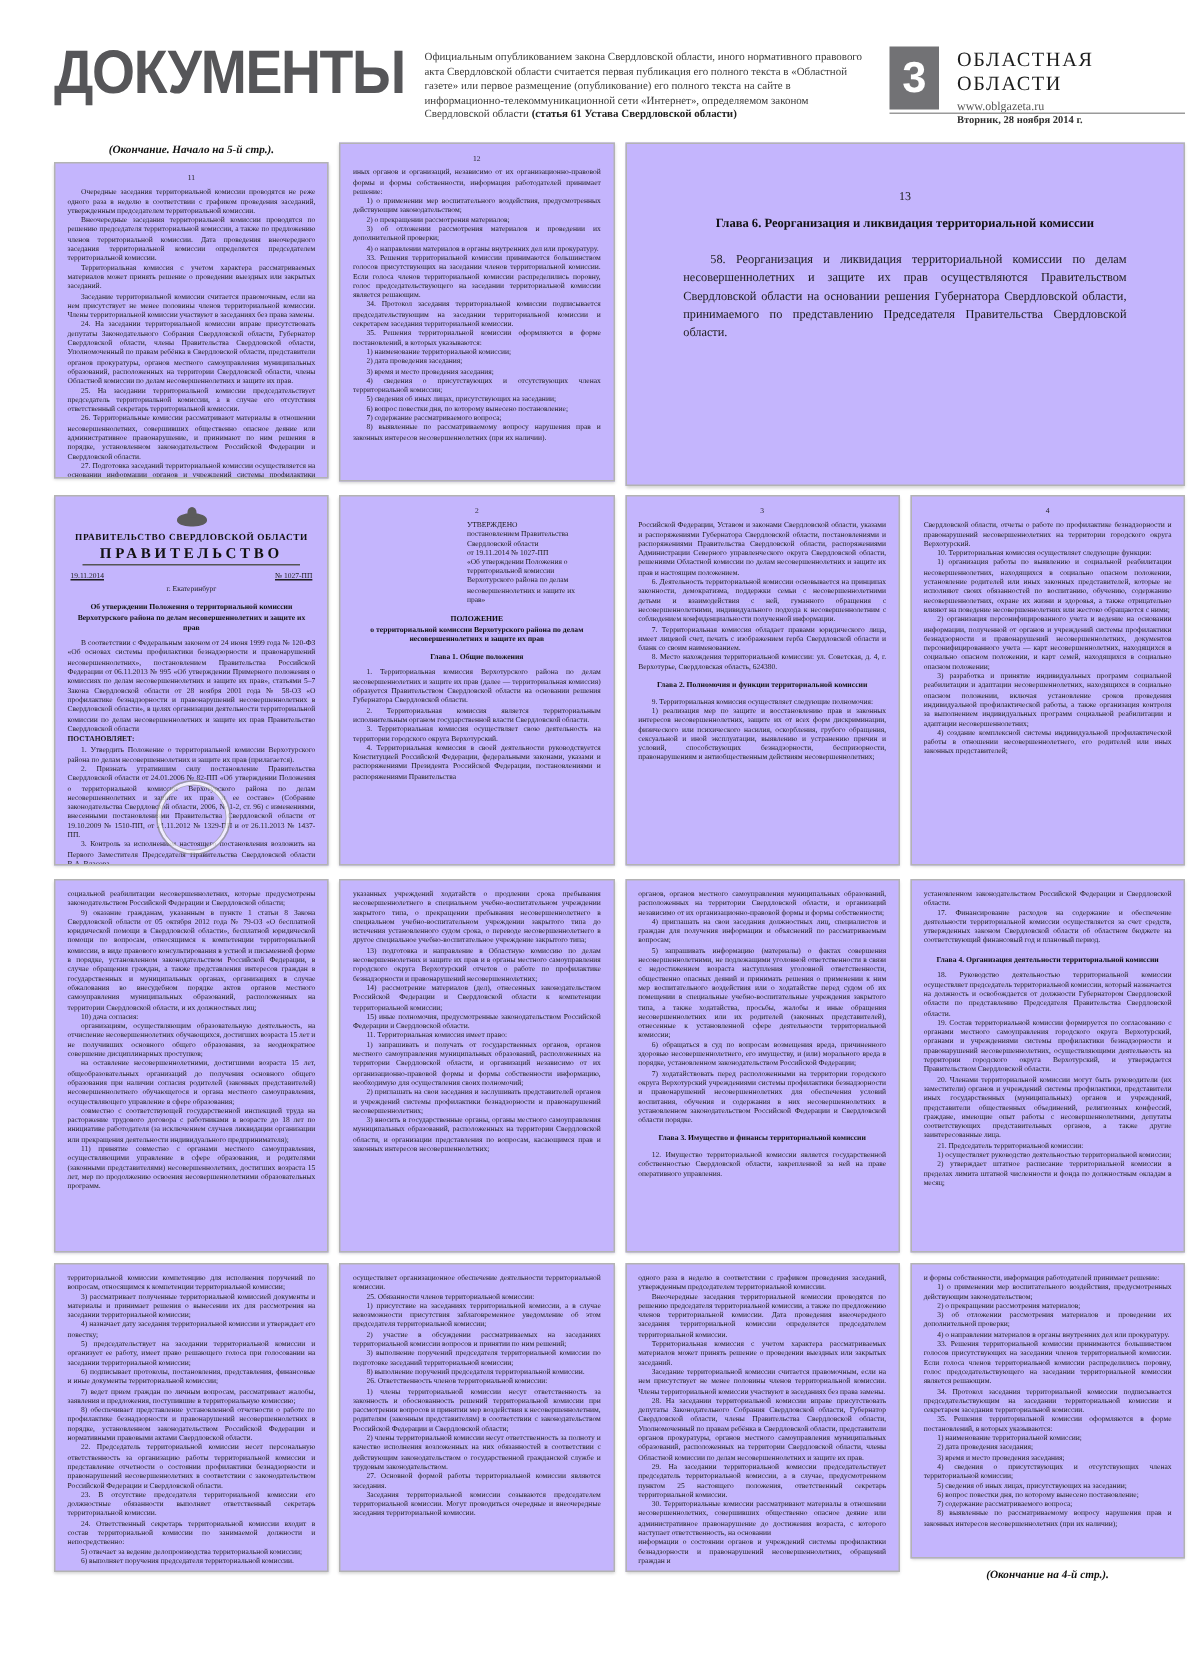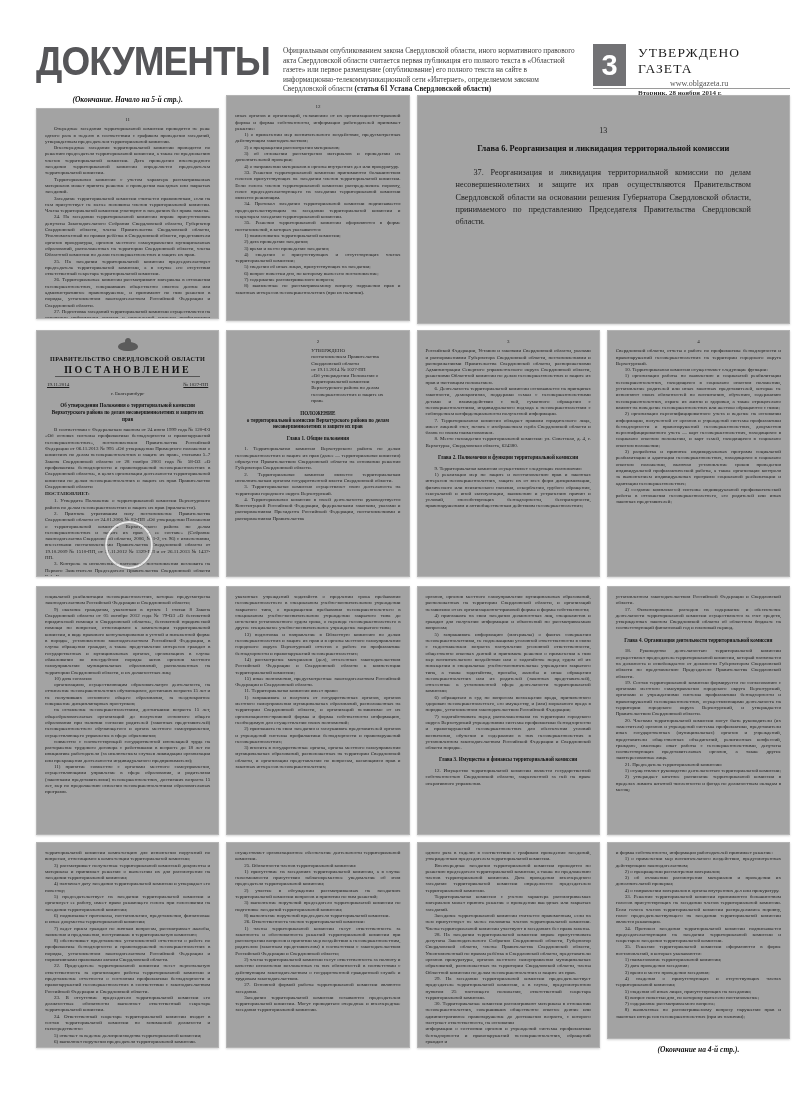--- a/index.html
+++ b/index.html
@@ -1,31 +1,31 @@
 <!DOCTYPE html>
 <html><head>
 <meta charset="utf-8">
 <style>
   html,body{margin:0;padding:0;}
   body{width:800px;height:1108px;position:relative;background:#ffffff;font-family:"Liberation Serif",serif;overflow:hidden;}
   
-  .header{position:absolute;left:36px;top:40px;width:754px;height:52px;}
+  .header{position:absolute;left:36px;top:27px;width:754px;height:52px;}
   .masthead{position:absolute;left:0;top:0;font-family:"Liberation Sans",sans-serif;font-weight:bold;font-size:41px;line-height:42px;color:#565659;letter-spacing:-1px;transform:scaleX(.9);transform-origin:left top;}
   .pubnote{position:absolute;left:247px;top:6px;width:296px;font-size:7.3px;line-height:9.6px;color:#3b3b3b;text-align:left;}
   .pubnote b{color:#222;}
   .pagebox{position:absolute;left:557px;top:4px;width:33px;height:42px;background:#727275;color:#fff;display:flex;align-items:center;justify-content:center;font-family:"Liberation Sans",sans-serif;font-size:29px;font-weight:bold;}
   .brand{position:absolute;left:602px;top:5px;width:152px;}
   .brand .nm{font-size:13.5px;letter-spacing:1.1px;color:#1c1c1c;}
-  .brand .ws{font-size:8px;color:#555;margin-top:2px;margin-left:32px;}
+  .brand .ws{font-size:8px;color:#555;margin-top:2px;}
   .brand .dt{font-size:7px;font-weight:bold;color:#333;margin-top:1px;}
   .hdr-rule{position:absolute;left:557px;top:48px;width:197px;border-top:1px solid #9a9a9a;}
   
   .row{position:absolute;left:36px;width:754px;display:grid;grid-template-columns:repeat(4,1fr);gap:7px;align-items:start;}
   #row1{top:95px;} #row2{top:330px;} #row3{top:586px;} #row4{top:842px;}
-  .page{background:#a3a3a3;border:1px solid #b3b3b3;box-shadow:0 1px 2px rgba(0,0,0,.18);padding:7px 8px;overflow:hidden;box-sizing:border-box;position:relative;}
+  .page{background:#c4b5fd;border:1px solid #b3b3b3;box-shadow:0 1px 2px rgba(0,0,0,.18);padding:7px 8px;overflow:hidden;box-sizing:border-box;position:relative;}
   .h-r1a{height:211px;} .h-r1b{height:226px;} .h-r1c{height:229px;grid-column:3/5;padding:26px 38px;}
   #row2 .page{height:247px;} #row3 .page{height:249px;} #row4 .page{height:206px;} #row4 .page.short{height:197px;}
   .caption{font-size:7.5px;font-weight:bold;font-style:italic;text-align:center;color:#111;margin-bottom:4px;}
   .caption.below{margin:6px 0 16px;}
   
   .blk-p,.blk-q,.blk-c,.blk-b{font-size:5px;line-height:1.26;color:#1c1c1c;}
   .blk-p{text-align:justify;text-indent:9px;}
   .blk-q{text-align:justify;}
   .blk-c{text-align:center;margin:1px 0 3px;}
   .blk-b{font-weight:bold;margin:1px 0;}
@@ -46,21 +46,21 @@
   .h-r1c .blk-p{font-size:8.2px;line-height:1.5;text-indent:18px;}
 </style>
 </head>
 <body>
 
 <div class="header">
   <div class="masthead">ДОКУМЕНТЫ</div>
   <div class="pubnote"><span>Официальным опубликованием закона Свердловской области, иного нормативного правового акта Свердловской области считается первая публикация его полного текста в «Областной газете» или первое размещение (опубликование) его полного текста на сайте в информационно-телекоммуникационной сети «Интернет», определяемом законом Свердловской области </span><b>(статья 61 Устава Свердловской области)</b></div>
   <div class="pagebox">3</div>
   <div class="brand">
-    <div class="nm">УТВЕРЖДЕНО ГАЗЕТА</div>
+    <div class="nm">ОБЛАСТНАЯ ОБЛАСТИ</div>
     <div class="ws">www.oblgazeta.ru</div>
     <div class="dt">Вторник, 28 ноября 2014 г.</div>
   </div>
   <div class="hdr-rule"></div>
 </div>
 
 <div class="row" id="row1">
   <div>
     <div class="caption">(Окончание. Начало на 5-й стр.).</div>
     <div class="page h-r1a">
@@ -90,29 +90,29 @@
       <div class="blk-p">3) время и место проведения заседания;</div>
       <div class="blk-p">4) сведения о присутствующих и отсутствующих членах территориальной комиссии;</div>
       <div class="blk-p">5) сведения об иных лицах, присутствующих на заседании;</div>
       <div class="blk-p">6) вопрос повестки дня, по которому вынесено постановление;</div>
       <div class="blk-p">7) содержание рассматриваемого вопроса;</div>
       <div class="blk-p">8) выявленные по рассматриваемому вопросу нарушения прав и законных интересов несовершеннолетних (при их наличии).</div>
     </div>
   <div class="page h-r1c">
       <div class="blk-c">13</div>
       <div class="blk-h">Глава 6. Реорганизация и ликвидация территориальной комиссии</div>
-      <div class="blk-p">37. Реорганизация и ликвидация территориальной комиссии по делам несовершеннолетних и защите их прав осуществляются Правительством Свердловской области на основании решения Губернатора Свердловской области, принимаемого по представлению Председателя Правительства Свердловской области.</div>
+      <div class="blk-p">58. Реорганизация и ликвидация территориальной комиссии по делам несовершеннолетних и защите их прав осуществляются Правительством Свердловской области на основании решения Губернатора Свердловской области, принимаемого по представлению Председателя Правительства Свердловской области.</div>
     </div>
 </div>
 
 <div class="row" id="row2">
   <div class="page">
       <div class="blk-emblem"></div>
       <div class="blk-t1">ПРАВИТЕЛЬСТВО СВЕРДЛОВСКОЙ ОБЛАСТИ</div>
-      <div class="blk-t2">ПОСТАНОВЛЕНИЕ</div>
+      <div class="blk-t2">ПРАВИТЕЛЬСТВО</div>
       <div class="blk-rule"></div>
       <div class="blk-row"><span class="row-l u">19.11.2014</span><span class="row-r u">№ 1027-ПП</span></div>
       <div class="blk-c">г. Екатеринбург</div>
       <div class="blk-h">Об утверждении Положения о территориальной комиссии
 Верхотурского района по делам несовершеннолетних и защите их прав</div>
       <div class="blk-p">В соответствии с Федеральным законом от 24 июня 1999 года № 120-ФЗ «Об основах системы профилактики безнадзорности и правонарушений несовершеннолетних», постановлением Правительства Российской Федерации от 06.11.2013 № 995 «Об утверждении Примерного положения о комиссиях по делам несовершеннолетних и защите их прав», статьями 5–7 Закона Свердловской области от 28 ноября 2001 года № 58-ОЗ «О профилактике безнадзорности и правонарушений несовершеннолетних в Свердловской области», в целях организации деятельности территориальной комиссии по делам несовершеннолетних и защите их прав Правительство Свердловской области</div>
       <div class="blk-b">ПОСТАНОВЛЯЕТ:</div>
       <div class="blk-p">1. Утвердить Положение о территориальной комиссии Верхотурского района по делам несовершеннолетних и защите их прав (прилагается).</div>
       <div class="blk-p">2. Признать утратившим силу постановление Правительства Свердловской области от 24.01.2006 № 82-ПП «Об утверждении Положения о территориальной комиссии Верхотурского района по делам несовершеннолетних и защите их прав и ее составе» (Собрание законодательства Свердловской области, 2006, № 1-2, ст. 96) с изменениями, внесенными постановлениями Правительства Свердловской области от 19.10.2009 № 1510-ПП, от 21.11.2012 № 1329-ПП и от 26.11.2013 № 1437-ПП.</div>
       <div class="blk-p">3. Контроль за исполнением настоящего постановления возложить на Первого Заместителя Председателя Правительства Свердловской области В.А. Власова.</div>

